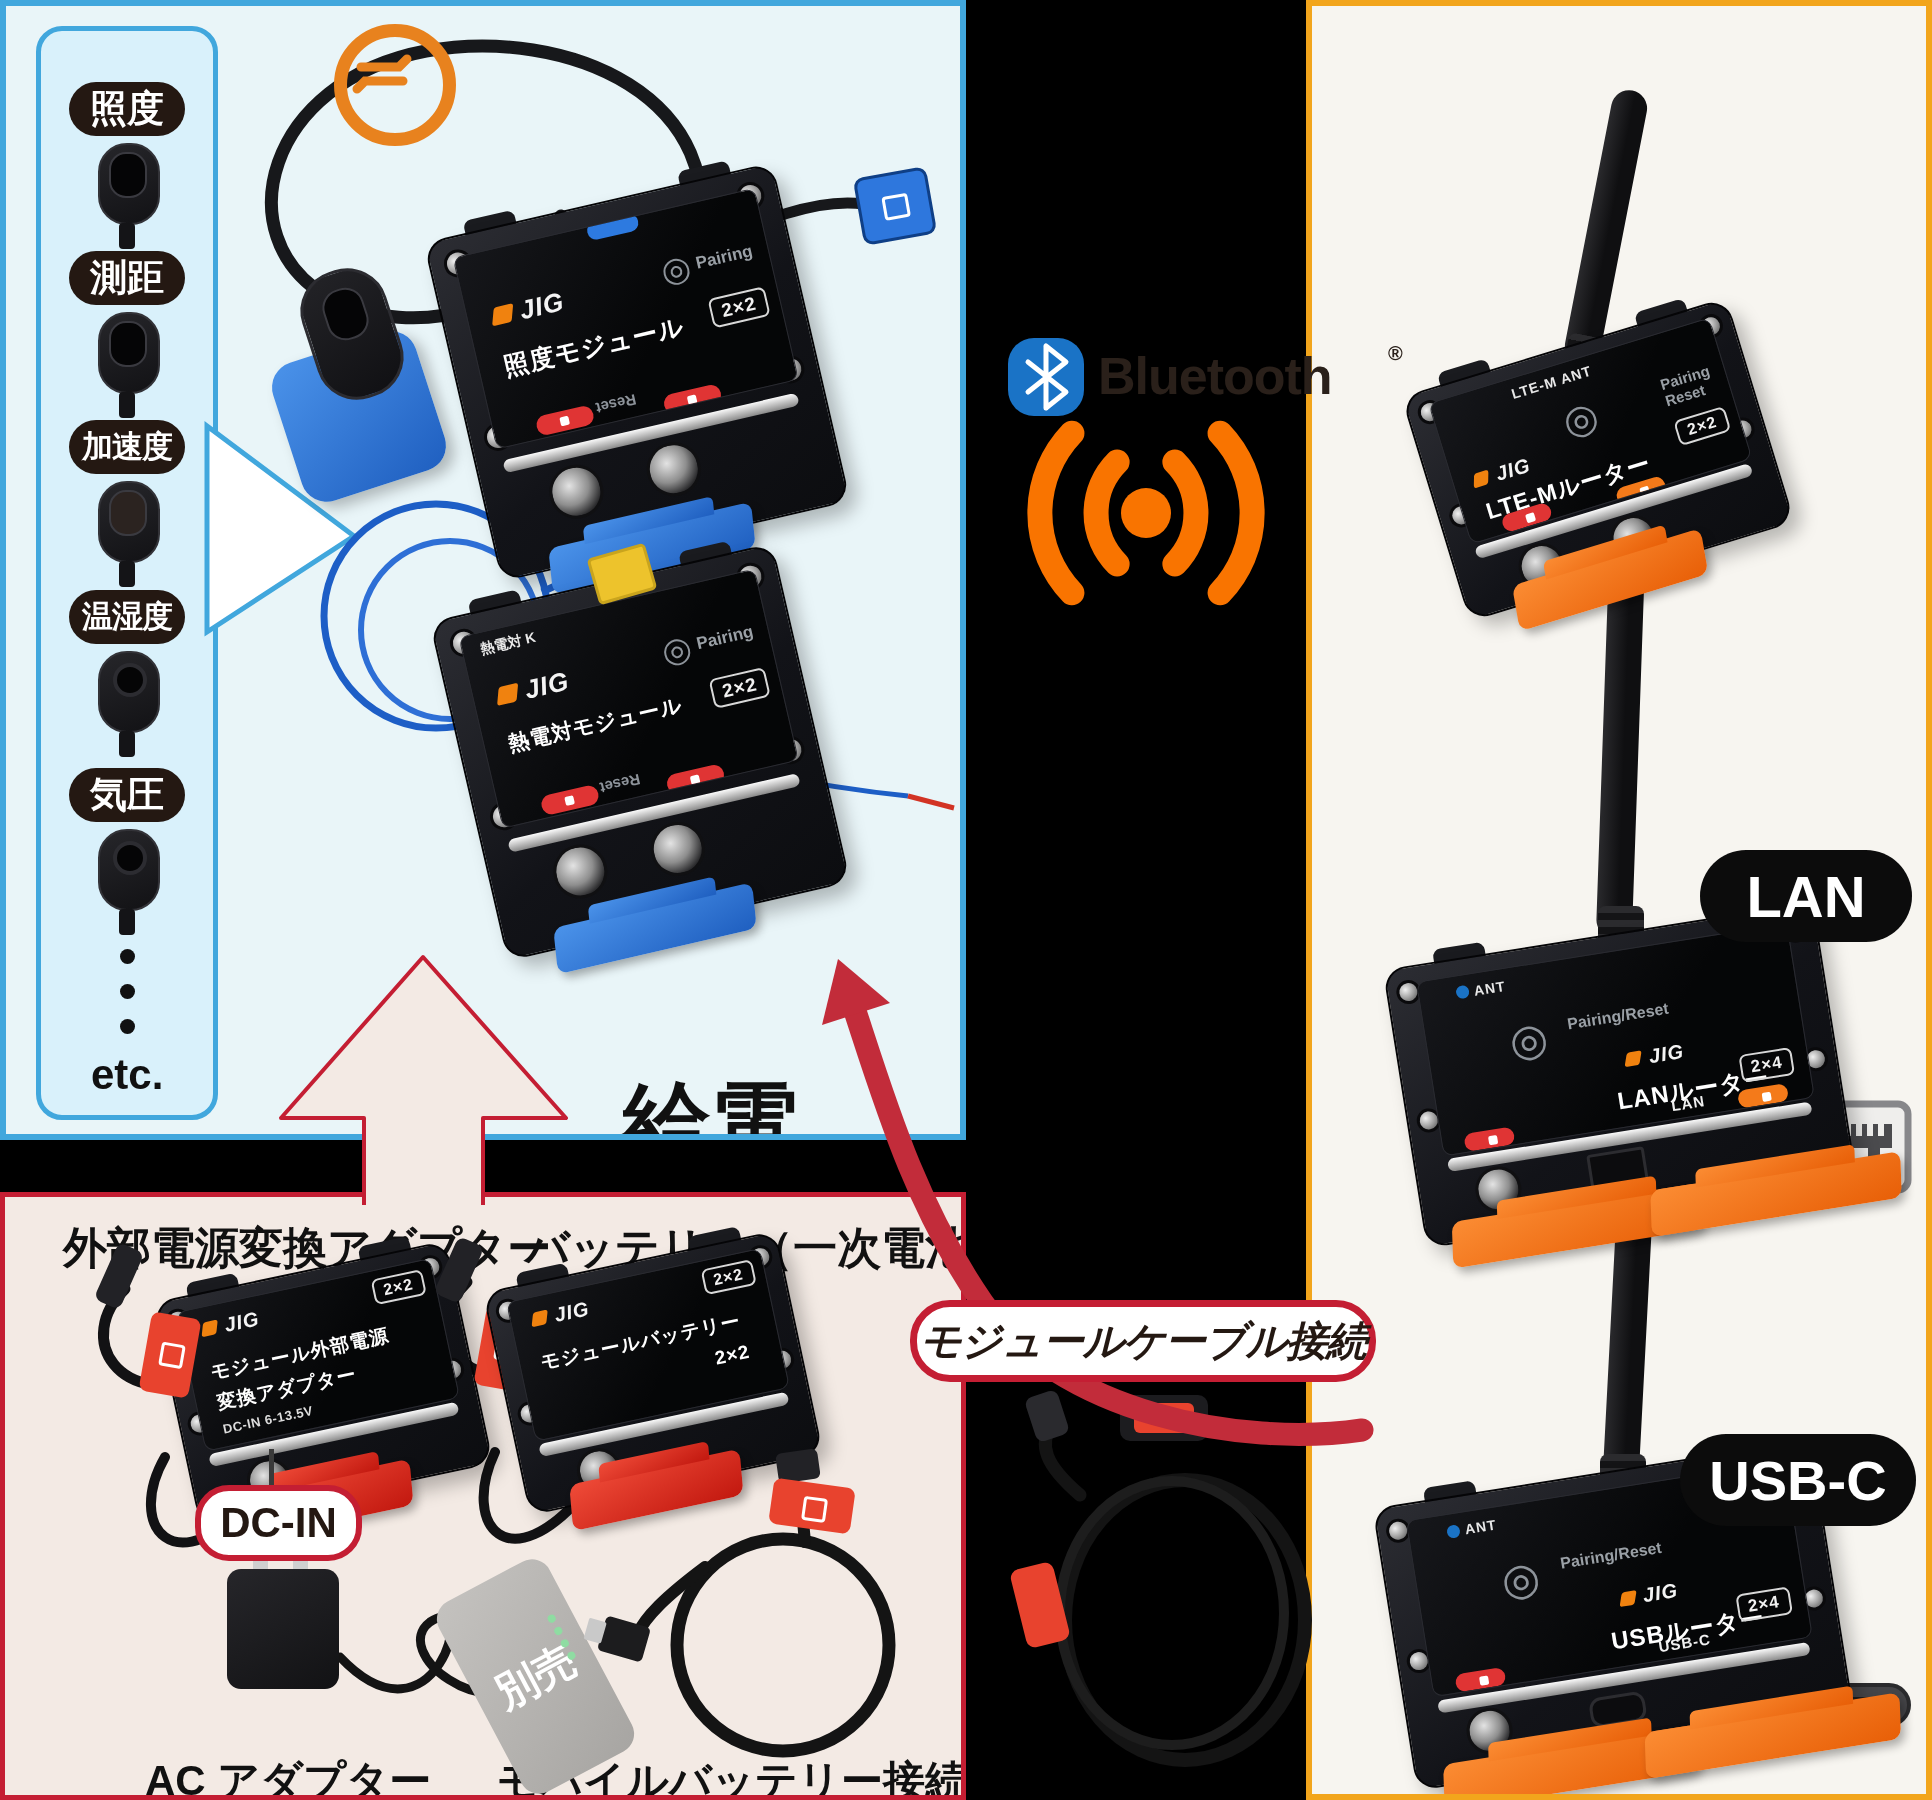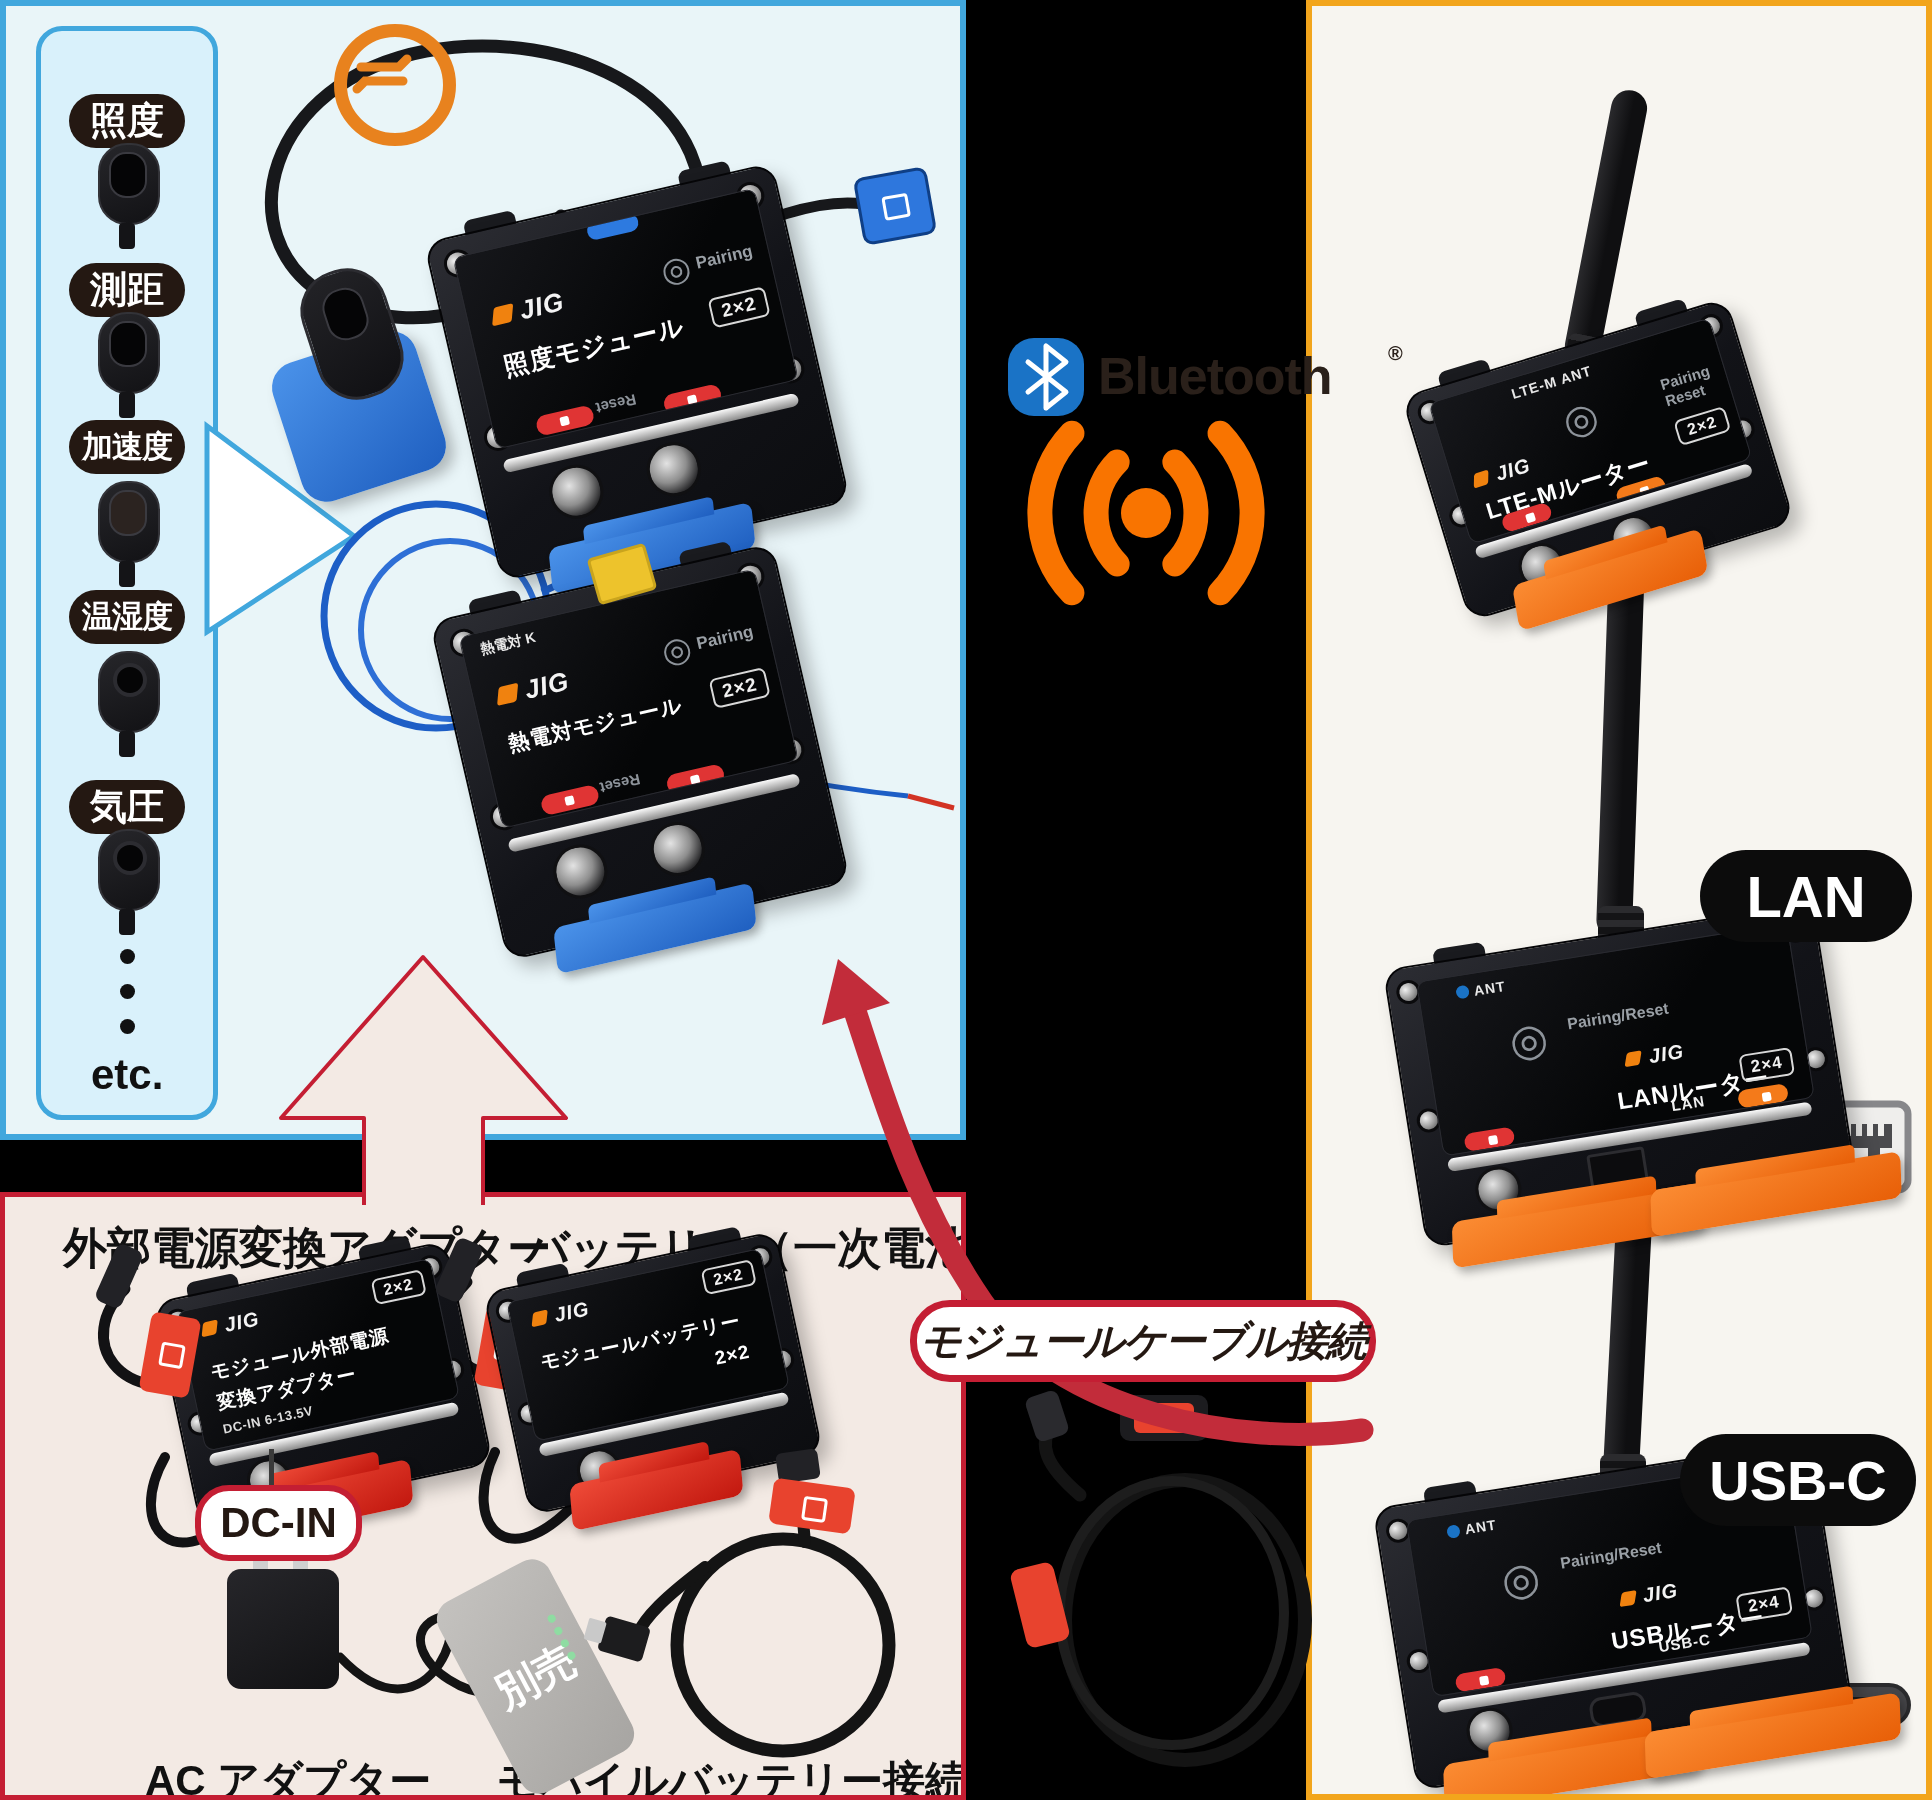--- a/index.html
+++ b/index.html
@@ -10,21 +10,21 @@
   .panel{position:absolute;box-sizing:border-box;}
   #module-panel{left:0;top:0;width:966px;height:1140px;background:#e9f5f8;border:6px solid #41a7dd;overflow:hidden;z-index:1;}
   #power-panel{left:0;top:1192px;width:966px;height:608px;background:#f3eae4;border:5px solid #c41e33;overflow:hidden;z-index:1;}
   #router-panel{left:1306px;top:0;width:626px;height:1800px;background:#f7f5f0;border:6px solid #f2a51c;overflow:hidden;z-index:1;}
   
   .big-title{font-size:86px;font-weight:900;letter-spacing:2px;color:#151515;white-space:nowrap;}
   
   #sensor-sidebar{left:30px;top:20px;width:172px;height:1084px;background:#d9f1fb;border:5px solid #41a7dd;border-radius:26px;}
   .sensor-pill{position:absolute;left:50%;transform:translateX(-50%);width:116px;height:54px;border-radius:27px;
                background:#241812;color:#fff;font-weight:800;display:flex;align-items:center;justify-content:center;white-space:nowrap;}
-  .sensor-pill.f2{font-size:37px;margin-top:12px;} .sensor-pill.f3{font-size:31px;letter-spacing:-1px;}
+  .sensor-pill.f2{font-size:37px;} .sensor-pill.f3{font-size:31px;letter-spacing:-1px;}
   .sensor-icon{position:absolute;left:50%;transform:translateX(-50%);width:70px;height:106px;}
   .s-capsule{position:absolute;left:6px;top:0;width:58px;height:78px;background:linear-gradient(160deg,#26262a,#121215);border:2px solid #333338;border-radius:29px;}
   .s-win-oval{position:absolute;left:17px;top:9px;width:34px;height:42px;background:#050506;border:2px solid #3a3a40;border-radius:17px;}
   .s-win-round{position:absolute;left:21px;top:12px;width:26px;height:26px;background:#050506;border:4px solid #2c2c31;border-radius:50%;}
   .s-stem{position:absolute;left:27px;top:80px;width:16px;height:26px;background:#141417;border-radius:4px;}
   .dotcol{position:absolute;width:16px;}
   .dotcol .d{width:15px;height:15px;border-radius:50%;background:#111;margin:0 auto 20px auto;}
   .etc-label{position:absolute;font-size:42px;font-weight:800;color:#111;}
   
   .jbox{position:absolute;z-index:3;}
@@ -221,20 +221,21 @@
       <div class="jrail">
           <div class="mbar"></div>
           <div class="conn c1"></div>
           <div class="conn c2"></div>
         </div>
       <div class="jclip clip-blue"></div>
     </div>
 
     <div class="abs" style="left:586px;top:544px;width:54px;height:42px;background:#edc32c;border:3px solid #c9a41d;border-radius:5px;transform:rotate(-16deg);z-index:4;"></div>
 
+    <div class="abs" style="left:616px;top:1058px;font-size:88px;font-weight:900;color:#111;z-index:4;">給電</div>
   </div>
 
   <div id="power-panel" class="panel">
     <div class="caption" style="left:58px;top:22px;">外部電源変換アダプター</div>
     <div class="caption" style="left:520px;top:22px;">バッテリー（一次電池）</div>
 
     <div class="jbox" style="left:168px;top:72px;width:300px;height:228px;transform:rotate(-12deg);">
       <div class="jlug" style="left:12%;"></div>
         <div class="jlug" style="right:12%;"></div>
       <div class="jbody"></div>

